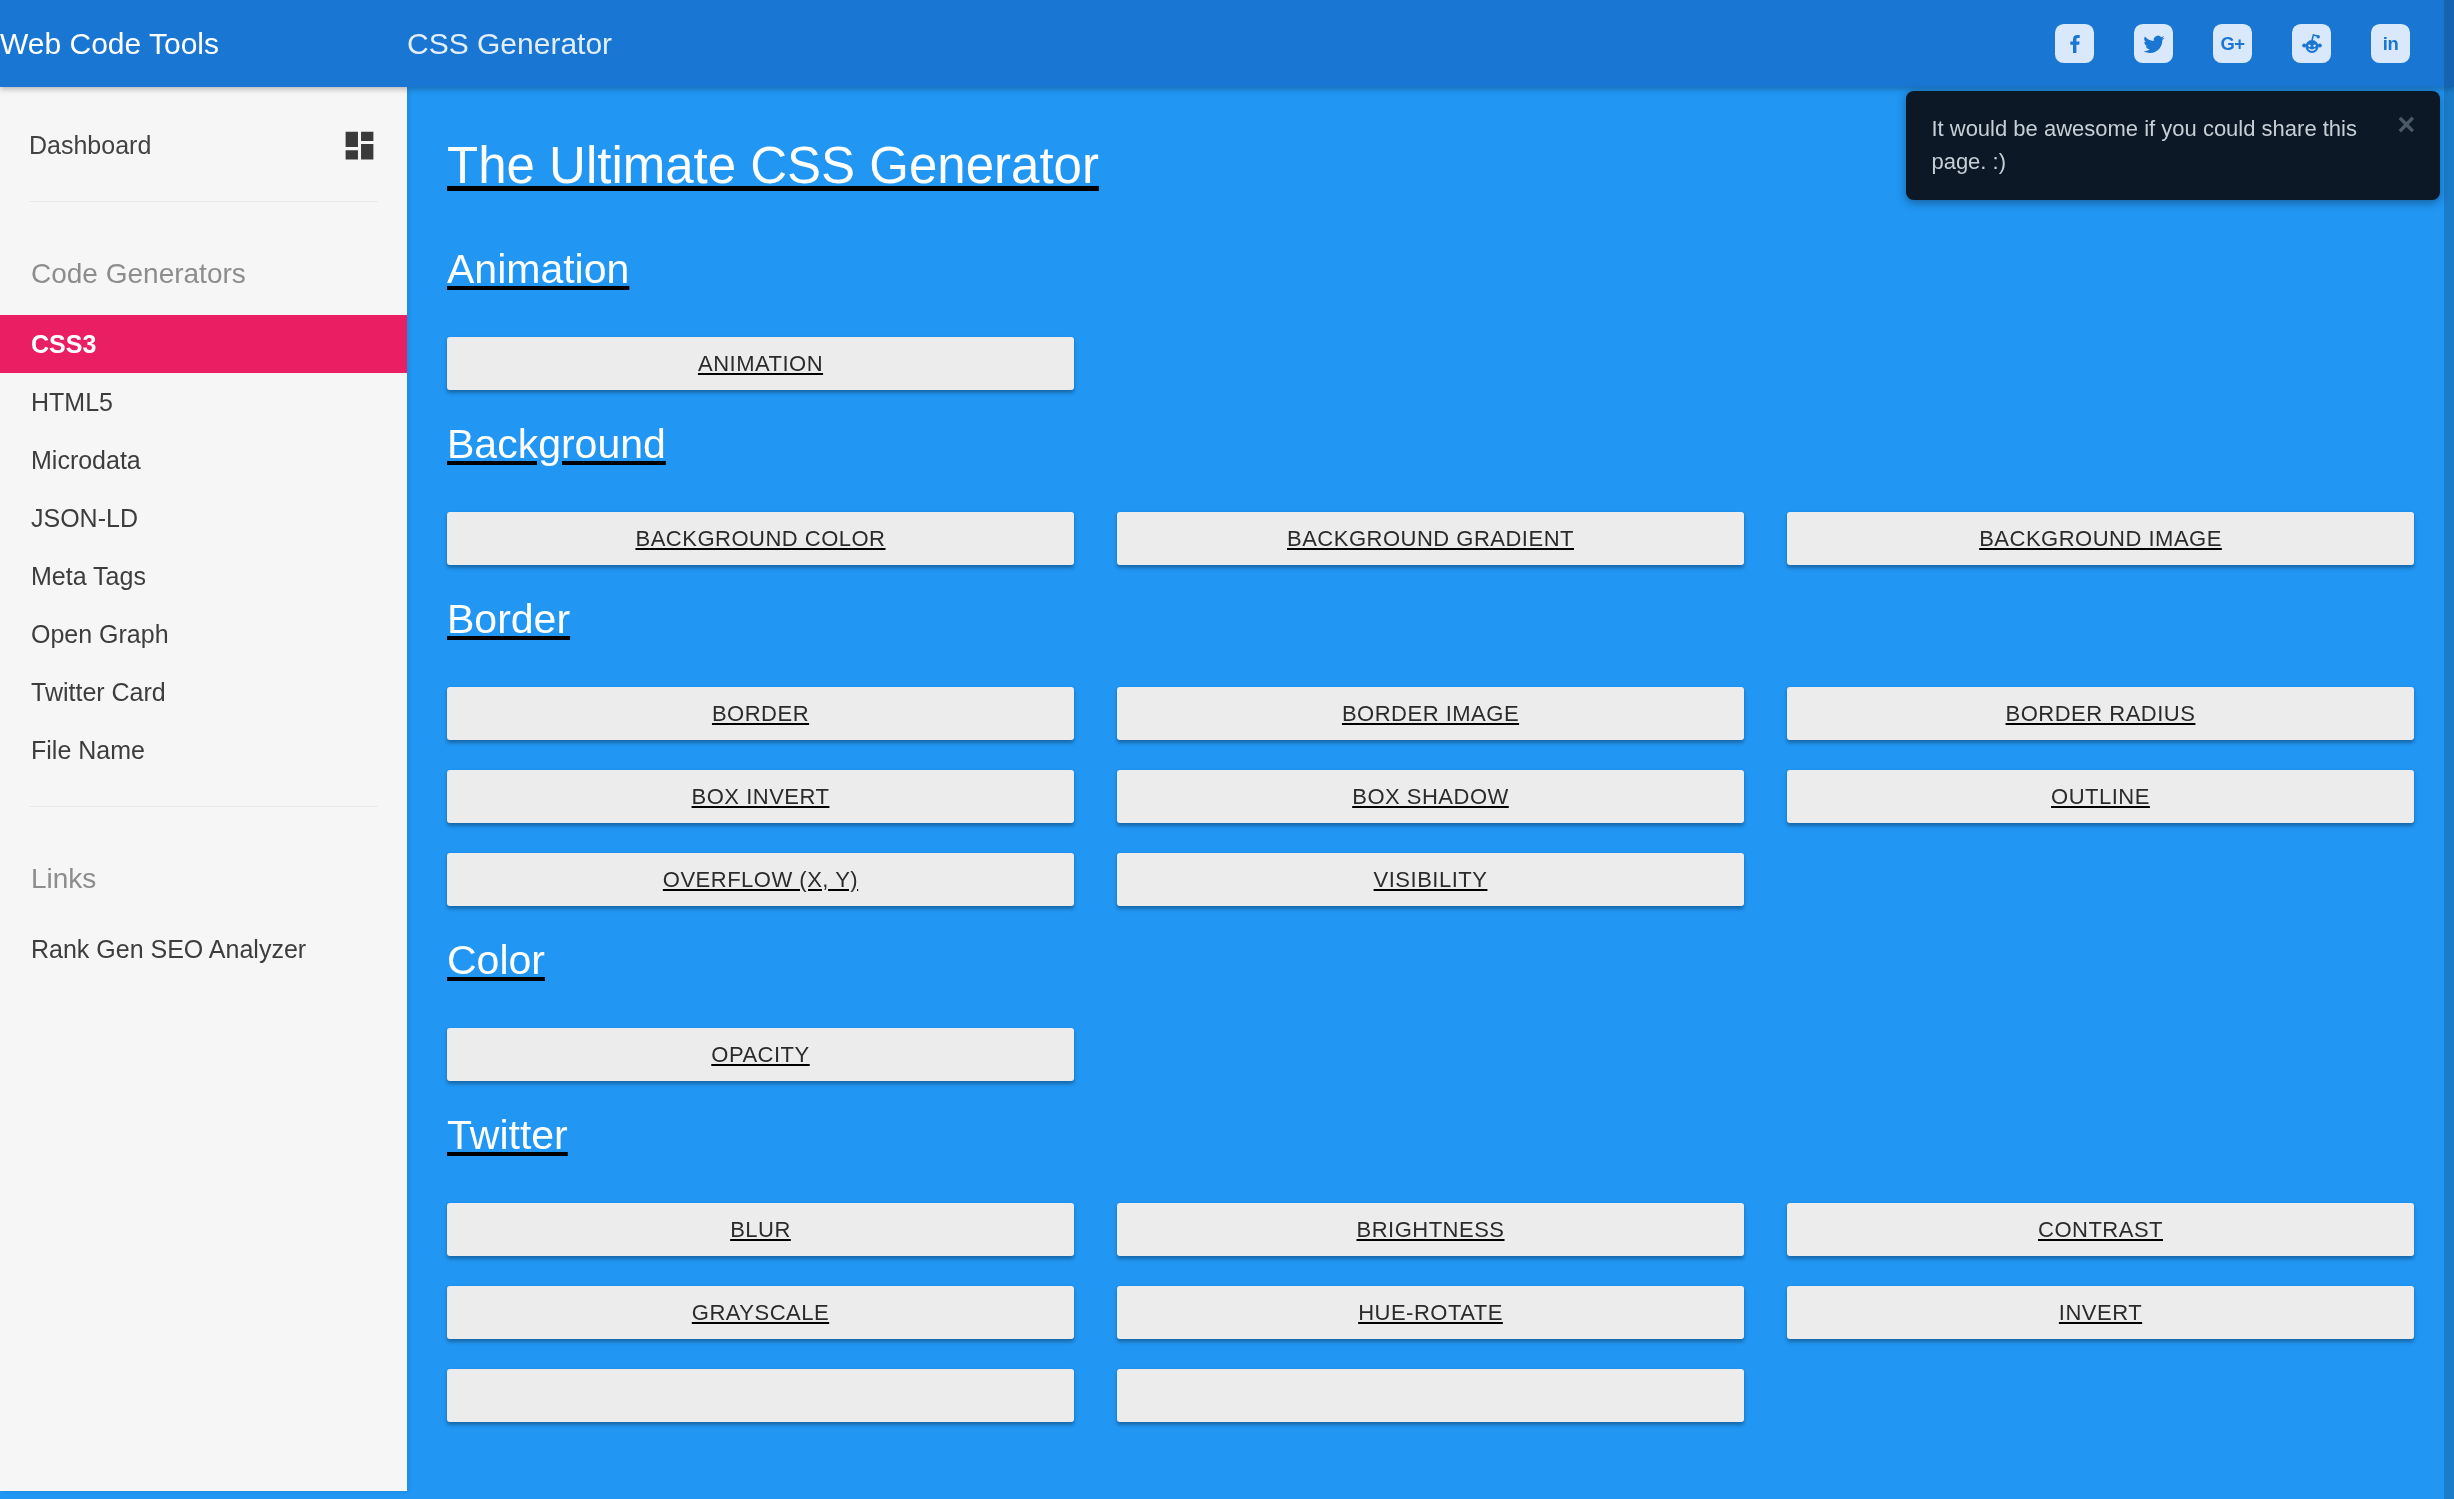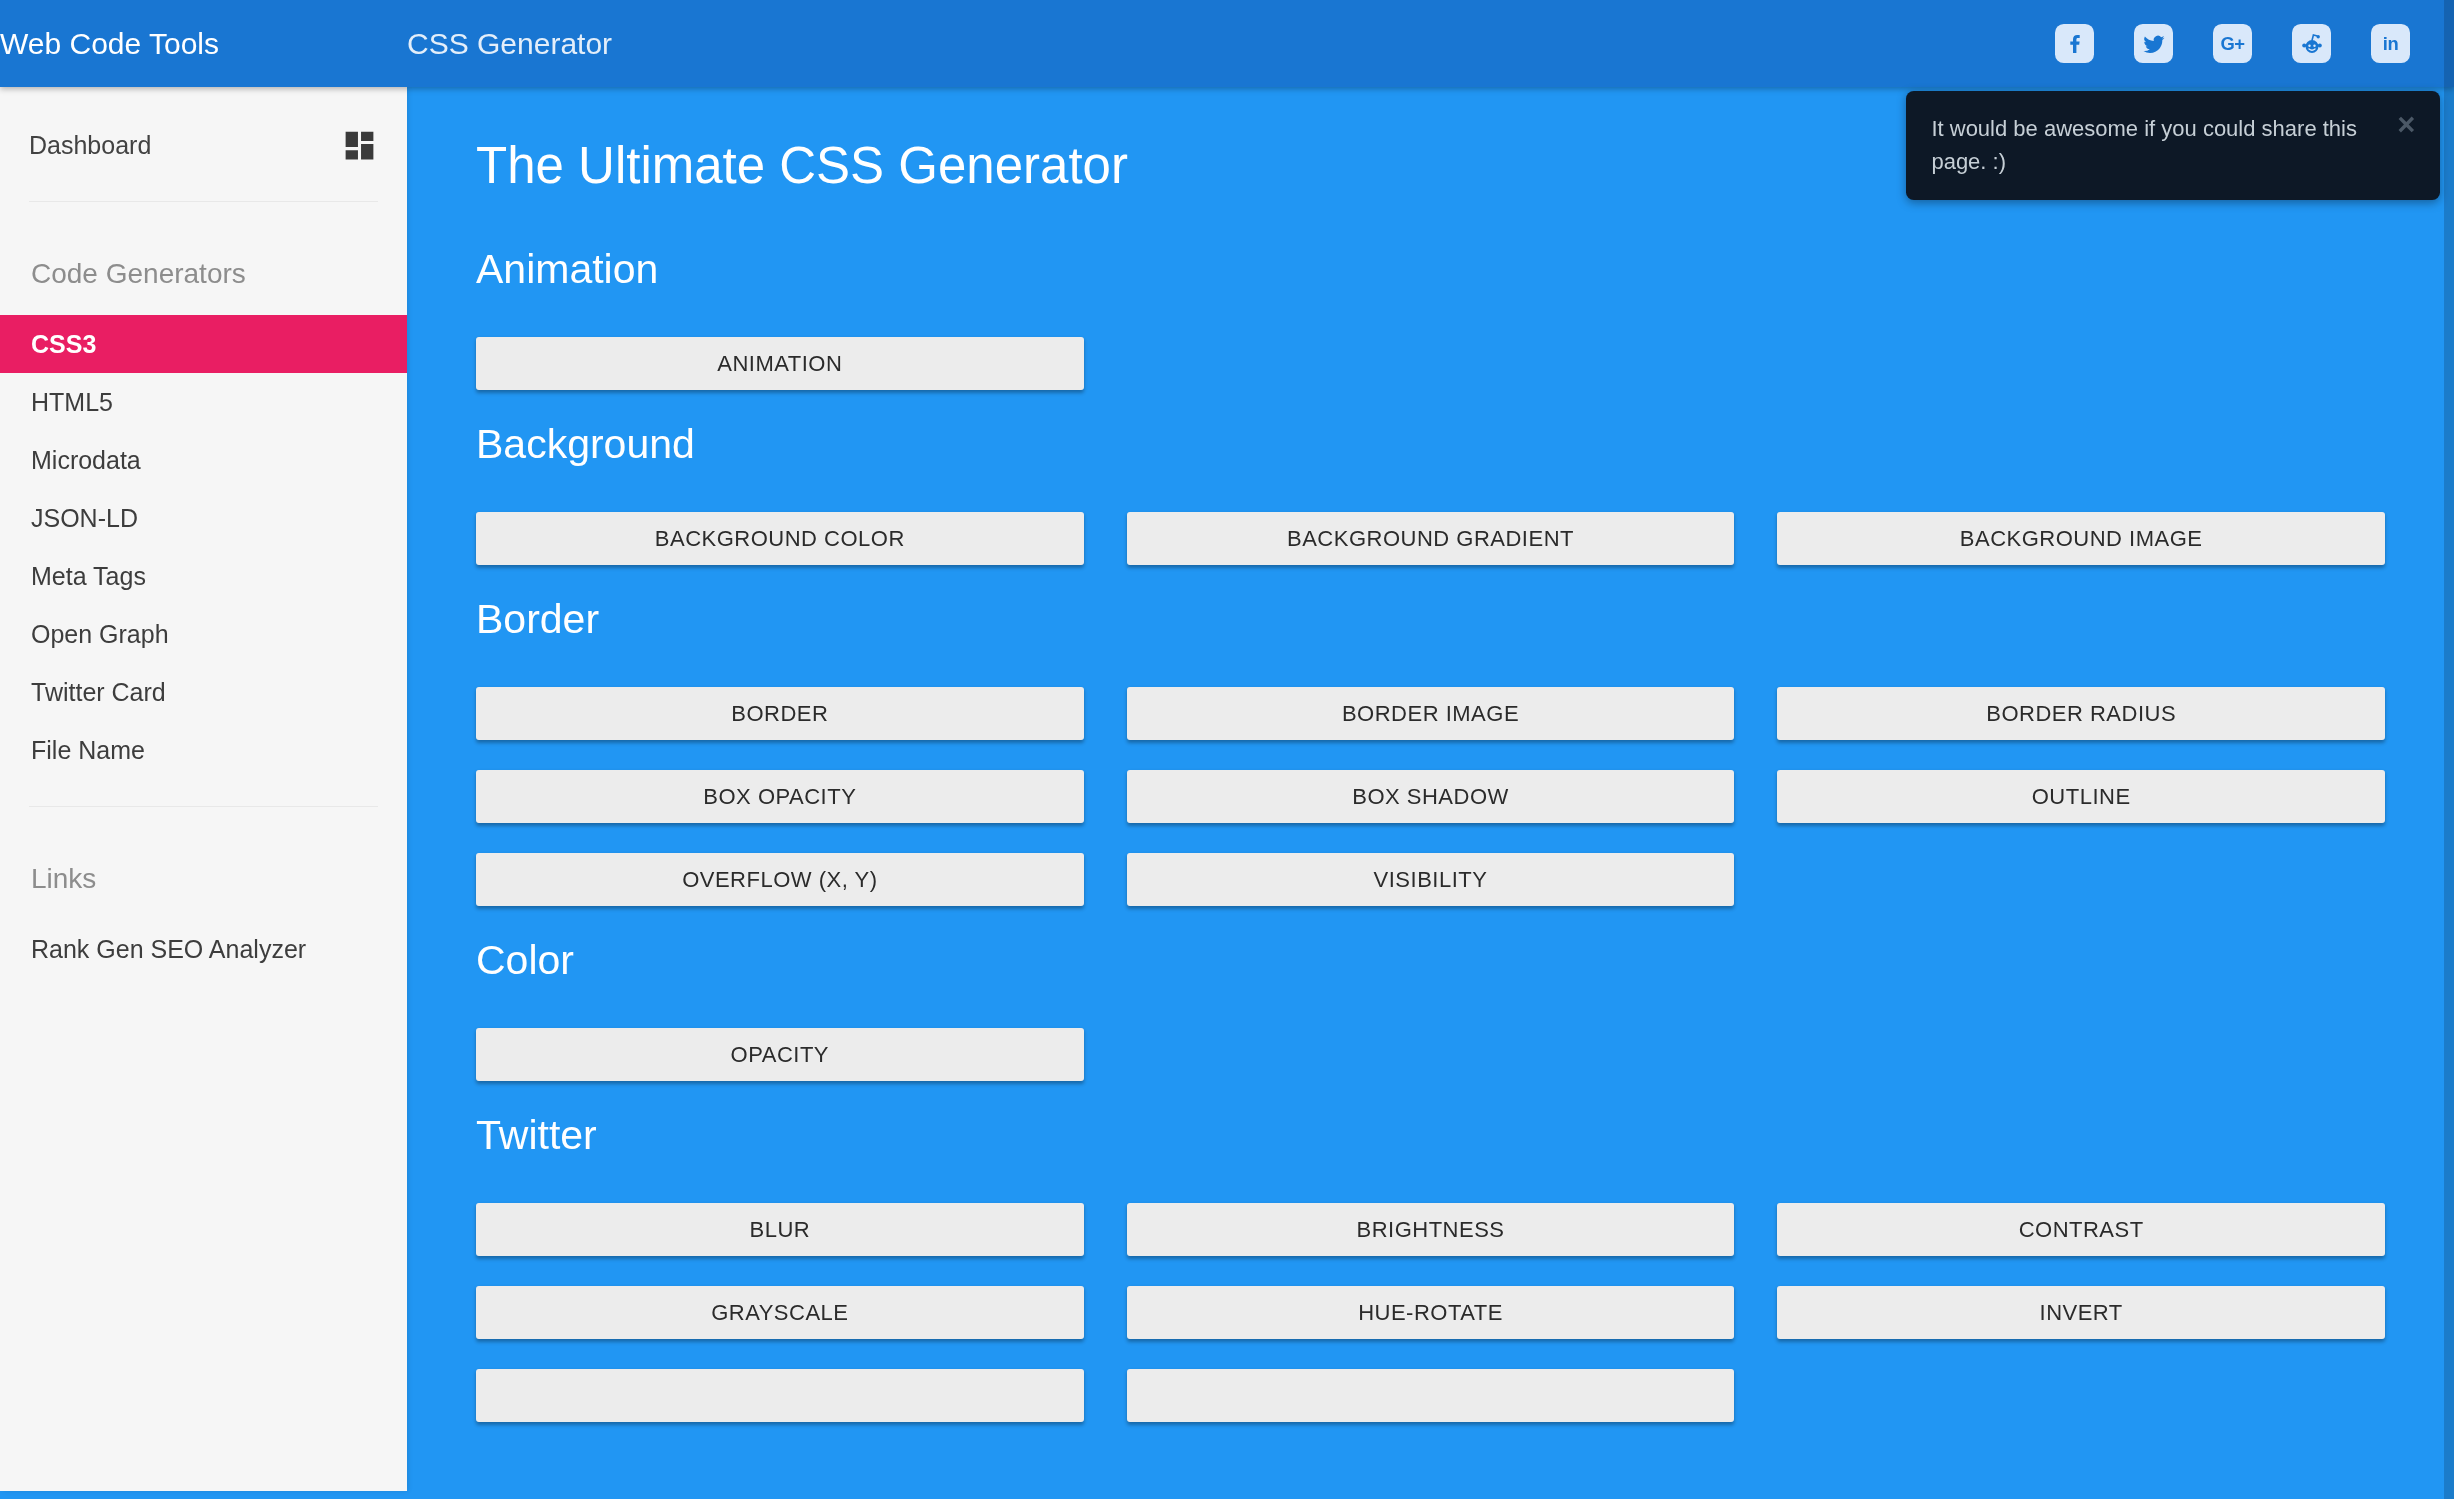--- a/index.html
+++ b/index.html
@@ -40,21 +40,21 @@
   .group-head { padding:29px 31px 25px; font-size:28px; color:#8d8d8d; }
   .side-item {
     height:58px; display:flex; align-items:center; padding:0 31px;
     font-size:25px; color:#3d3d3d; cursor:pointer;
   }
   .side-item.active { background:#e91e63; color:#ffffff; font-weight:700; }
 
   
   .main {
     position:absolute; top:87px; left:407px; right:0; bottom:0;
-    padding:49px 69px 0; overflow:hidden;
+    padding:49px 40px 0; overflow:hidden;text-decoration:underline;
   }
   .main h1 { margin:0 0 49px; font-size:51px; line-height:60px; font-weight:400; color:#ffffff; }
   .gen-section { margin-bottom:27px; }
   .gen-section h2 { margin:0 0 44px; font-size:41px; line-height:48px; font-weight:400; color:#ffffff; }
   .btn-row { display:grid; grid-template-columns:repeat(3,1fr); gap:0 43px; margin-bottom:30px; }
   .gen-btn {
     height:53px; border:none; border-radius:2.9px;
     background:#ececec; box-shadow:0 2.9px 3.9px rgba(0,0,0,.30);
     font-family:"Liberation Sans", sans-serif; font-size:22px; color:#2b2b2b;
     letter-spacing:0.5px; cursor:pointer; white-space:nowrap;
@@ -158,21 +158,21 @@
         </div>
       </section>
       <section class="gen-section">
         <h2>Border</h2>
         <div class="btn-row">
           <button class="gen-btn">BORDER</button>
           <button class="gen-btn">BORDER IMAGE</button>
           <button class="gen-btn">BORDER RADIUS</button>
         </div>
         <div class="btn-row">
-          <button class="gen-btn">BOX OPACITY</button>
+          <button class="gen-btn">BOX INVERT</button>
           <button class="gen-btn">BOX SHADOW</button>
           <button class="gen-btn">OUTLINE</button>
         </div>
         <div class="btn-row">
           <button class="gen-btn">OVERFLOW (X, Y)</button>
           <button class="gen-btn">VISIBILITY</button>
         </div>
       </section>
       <section class="gen-section">
         <h2>Color</h2>

